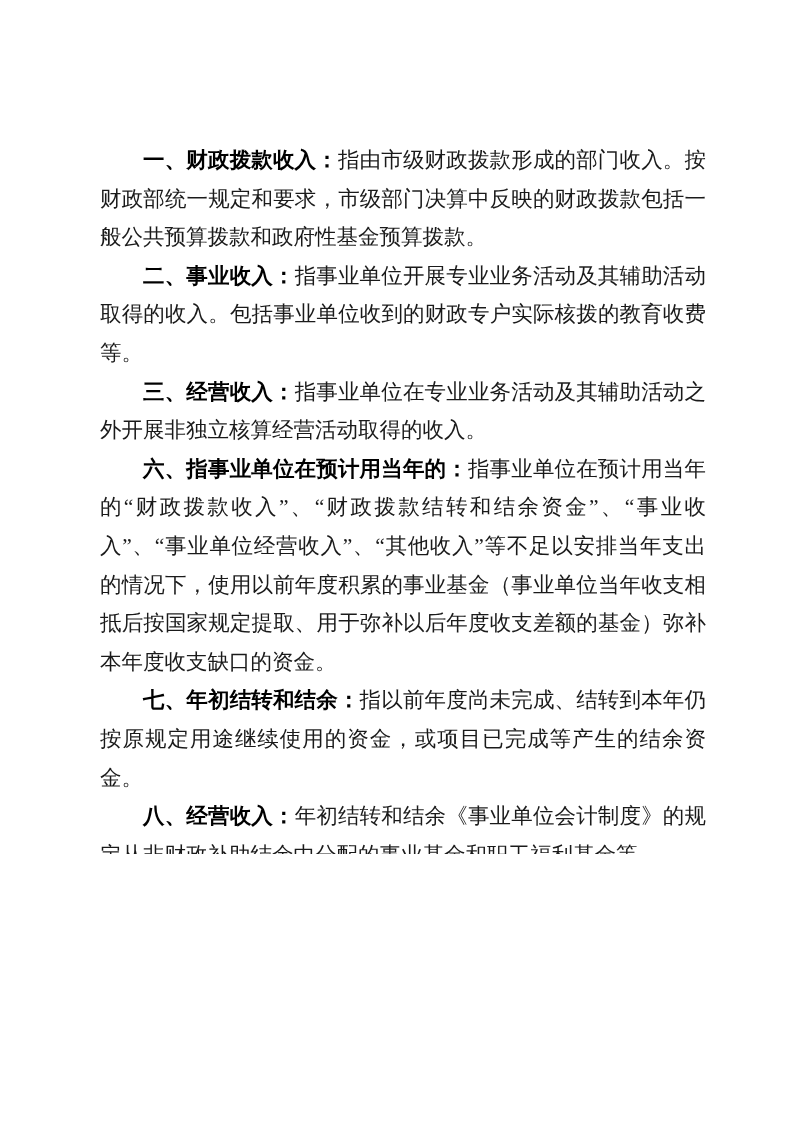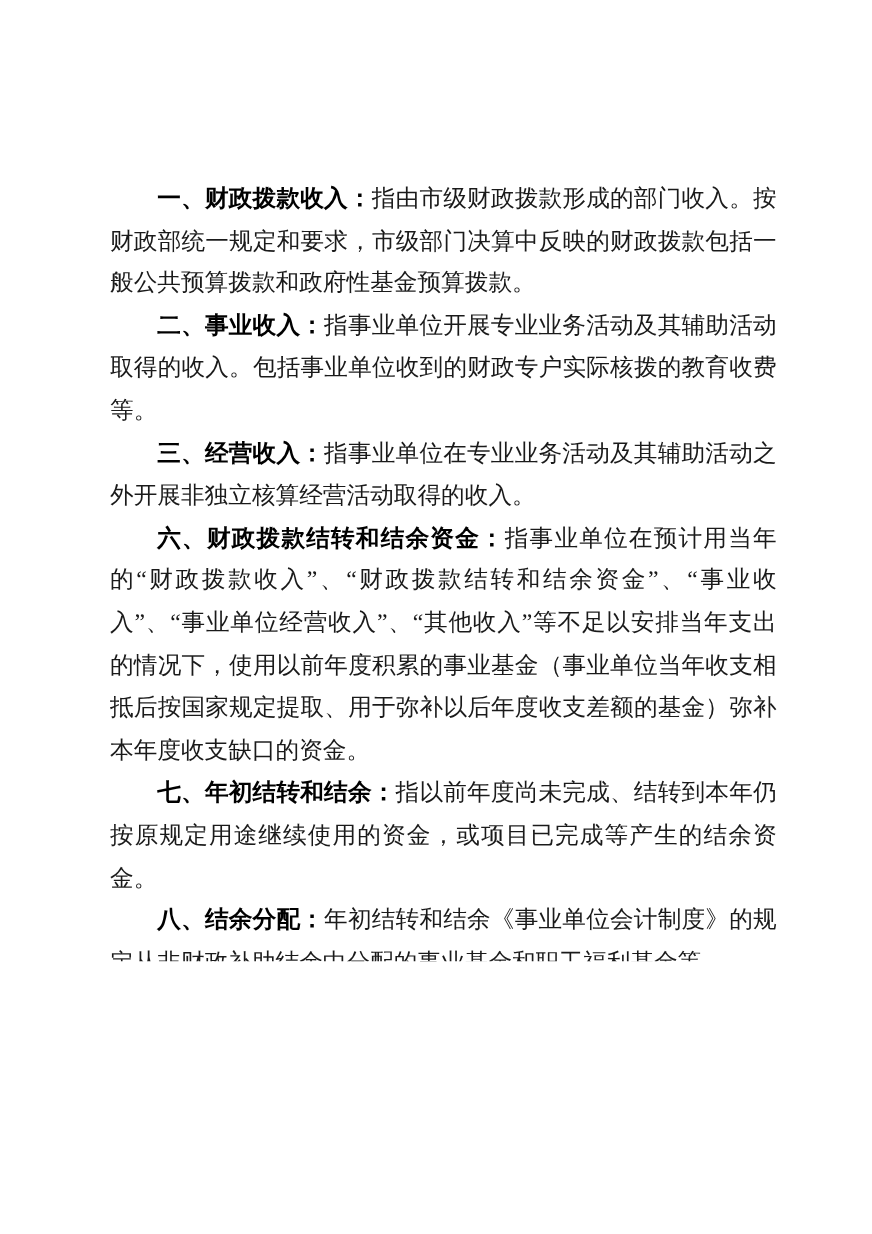--- a/index.html
+++ b/index.html
@@ -8,21 +8,20 @@
     background: #ffffff;
   }
   .page {
     position: relative;
     width: 793px;
     height: 854px;
     background: #ffffff;
     overflow: hidden;
     font-family: "Liberation Serif", "DejaVu Serif", serif;
     color: #1a1a1a;
-    margin-top: 20px;
   }
   .content {
     position: absolute;
     left: 100px;
     top: 141px;
     width: 606px;
   }
   p.para {
     margin: 0;
     padding: 0;
@@ -70,25 +69,25 @@
   <div class="content">
 
     <p class="para"><span class="term">一、财政拨款收入：</span><span class="definition">指由市级财政拨款形成的部门收入。按财政部统一规定和要求，市级部门决算中反映的财政拨款包括一般公共预算拨款和政府性基金预算拨款。</span></p>
 
     <p class="para"><span class="term">二、事业收入：</span><span class="definition">指事业单位开展专业业务活动及其辅助活动取得的收入。包括事业单位收到的财政专户实际核拨的教育收费等。</span></p>
 
     <p class="para"><span class="term">三、经营收入：</span><span class="definition">指事业单位在专业业务活动及其辅助活动之外开展非独立核算经营活动取得的收入。</span></p>
 
 
 
-    <p class="para"><span class="term">六、财政拨款结转和结余资金：</span><span class="definition">指事业单位在预计用当年的“财政拨款收入”、“财政拨款结转和结余资金”、“事业收入”、“事业单位经营收入”、“其他收入”等不足以安排当年支出的情况下，使用以前年度积累的事业基金（事业单位当年收支相抵后按国家规定提取、用于弥补以后年度收支差额的基金）弥补本年度收支缺口的资金。</span></p>
+    <p class="para"><span class="term">六、指事业单位在预计用当年的：</span><span class="definition">指事业单位在预计用当年的“财政拨款收入”、“财政拨款结转和结余资金”、“事业收入”、“事业单位经营收入”、“其他收入”等不足以安排当年支出的情况下，使用以前年度积累的事业基金（事业单位当年收支相抵后按国家规定提取、用于弥补以后年度收支差额的基金）弥补本年度收支缺口的资金。</span></p>
 
     <p class="para"><span class="term">七、年初结转和结余：</span><span class="definition">指以前年度尚未完成、结转到本年仍按原规定用途继续使用的资金，或项目已完成等产生的结余资金。</span></p>
 
-    <p class="para"><span class="term">八、结余分配：</span><span class="definition">年初结转和结余《事业单位会计制度》的规定从非财政补助结余中分配的事业基金和职工福利基金等。</span></p>
+    <p class="para"><span class="term">八、经营收入：</span><span class="definition">年初结转和结余《事业单位会计制度》的规定从非财政补助结余中分配的事业基金和职工福利基金等。</span></p>
 
   </div>
 
   <div class="page-footer">
     <span class="dash">—</span><span class="num">27</span><span class="dash">—</span>
   </div>
 
 </div>
 
 </body></html>

